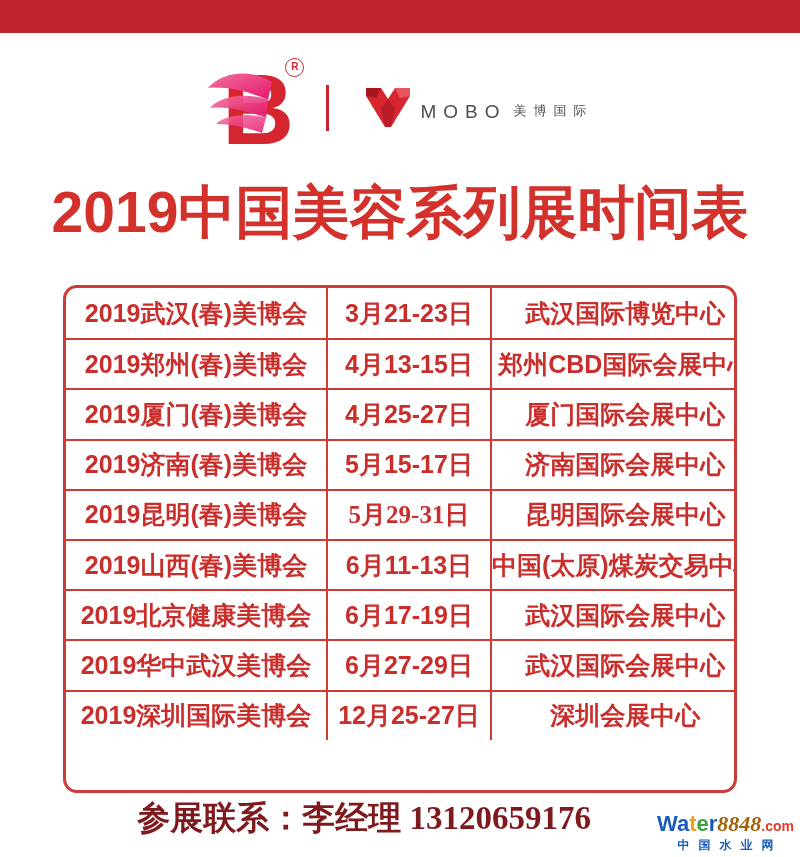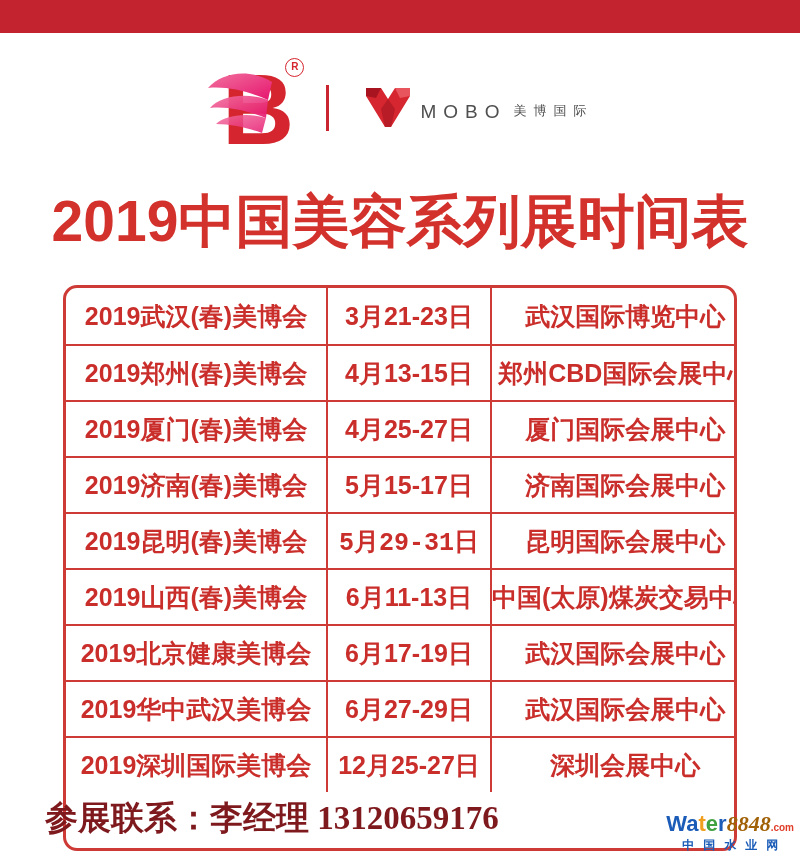--- a/index.html
+++ b/index.html
@@ -12,41 +12,41 @@
   .logos{position:absolute;top:56px;left:0;width:800px;height:104px;
     display:flex;justify-content:center;align-items:center;gap:34px;}
   .brand-left{position:relative;width:86px;height:96px;}
   .brand-left .reg{position:absolute;top:-2px;right:-12px;width:17px;height:17px;border:1.5px solid #d5252e;
     border-radius:50%;color:#d5252e;font-size:10px;line-height:16px;text-align:center;font-weight:bold;}
   .divider{width:3px;height:46px;background:#c9242f;}
   .brand-right{display:flex;align-items:center;}
   .mobo-word{margin-top:7px;font-size:19px;letter-spacing:7px;color:#4f4f4f;text-indent:7px;font-weight:500;}
   .mobo-sub{margin-top:5px;font-size:13px;letter-spacing:7px;color:#4f4f4f;text-indent:7px;}
   
-  .title{position:absolute;top:184px;left:0;width:800px;text-align:center;
+  .title{position:absolute;top:175px;left:0;width:800px;text-align:center;
     font-size:57px;font-weight:bold;color:#d3312c;letter-spacing:0px;white-space:nowrap;}
   
-  .schedule{position:absolute;top:285px;left:63px;width:674px;height:566px;
+  .schedule{position:absolute;top:285px;left:63px;width:674px;height:508px;
     border:3px solid #ce3a36;border-radius:14px;box-sizing:border-box;
     display:grid;grid-template-rows:repeat(10,1fr);overflow:hidden;background:#fff;}
   .row{display:grid;grid-template-columns:260px 164px 1fr;border-top:2px solid #ce3a36;}
   .row:first-child{border-top:none;}
   .cell{display:flex;align-items:center;justify-content:center;
     color:#ca2e2b;font-size:25px;font-weight:600;white-space:nowrap;border-left:2px solid #ce3a36;}
   .cell:first-child{border-left:none;}
-  .cell.serif{font-family:Liberation Mono, monospace;font-weight:600;font-size:25px;}
+  .cell.serif{font-family:Liberation Serif, serif;font-weight:600;font-size:25px;}
   
-  .footer{position:absolute;top:796px;left:0;width:728px;text-align:left;
+  .footer{position:absolute;top:796px;left:0;width:728px;text-align:center;
     font-family:"Liberation Serif","DejaVu Serif",serif;font-weight:600;
-    font-size:33px;color:#7e191d;white-space:nowrap;padding-left:45px;}
+    font-size:33px;color:#7e191d;white-space:nowrap;}
   
   .watermark{position:absolute;right:6px;bottom:6px;text-align:center;line-height:1;}
   .wm-line1{font-weight:bold;font-size:22px;white-space:nowrap;}
   .wm-digits{font-family:"Liberation Serif","DejaVu Serif",serif;font-style:italic;font-weight:bold;font-size:22px;}
-  .wm-dotcom{font-size:10px;font-weight:bold;margin-top:26px;}
+  .wm-dotcom{font-size:14px;font-weight:bold;margin-top:26px;}
   .wm-line2{margin-top:4px;font-size:12px;font-weight:bold;letter-spacing:9px;text-indent:9px;white-space:nowrap;}
 </style>
 </head>
 <body>
 
 <div class="page">
 
   <div class="topbar"></div>
 
   <div class="logos">

